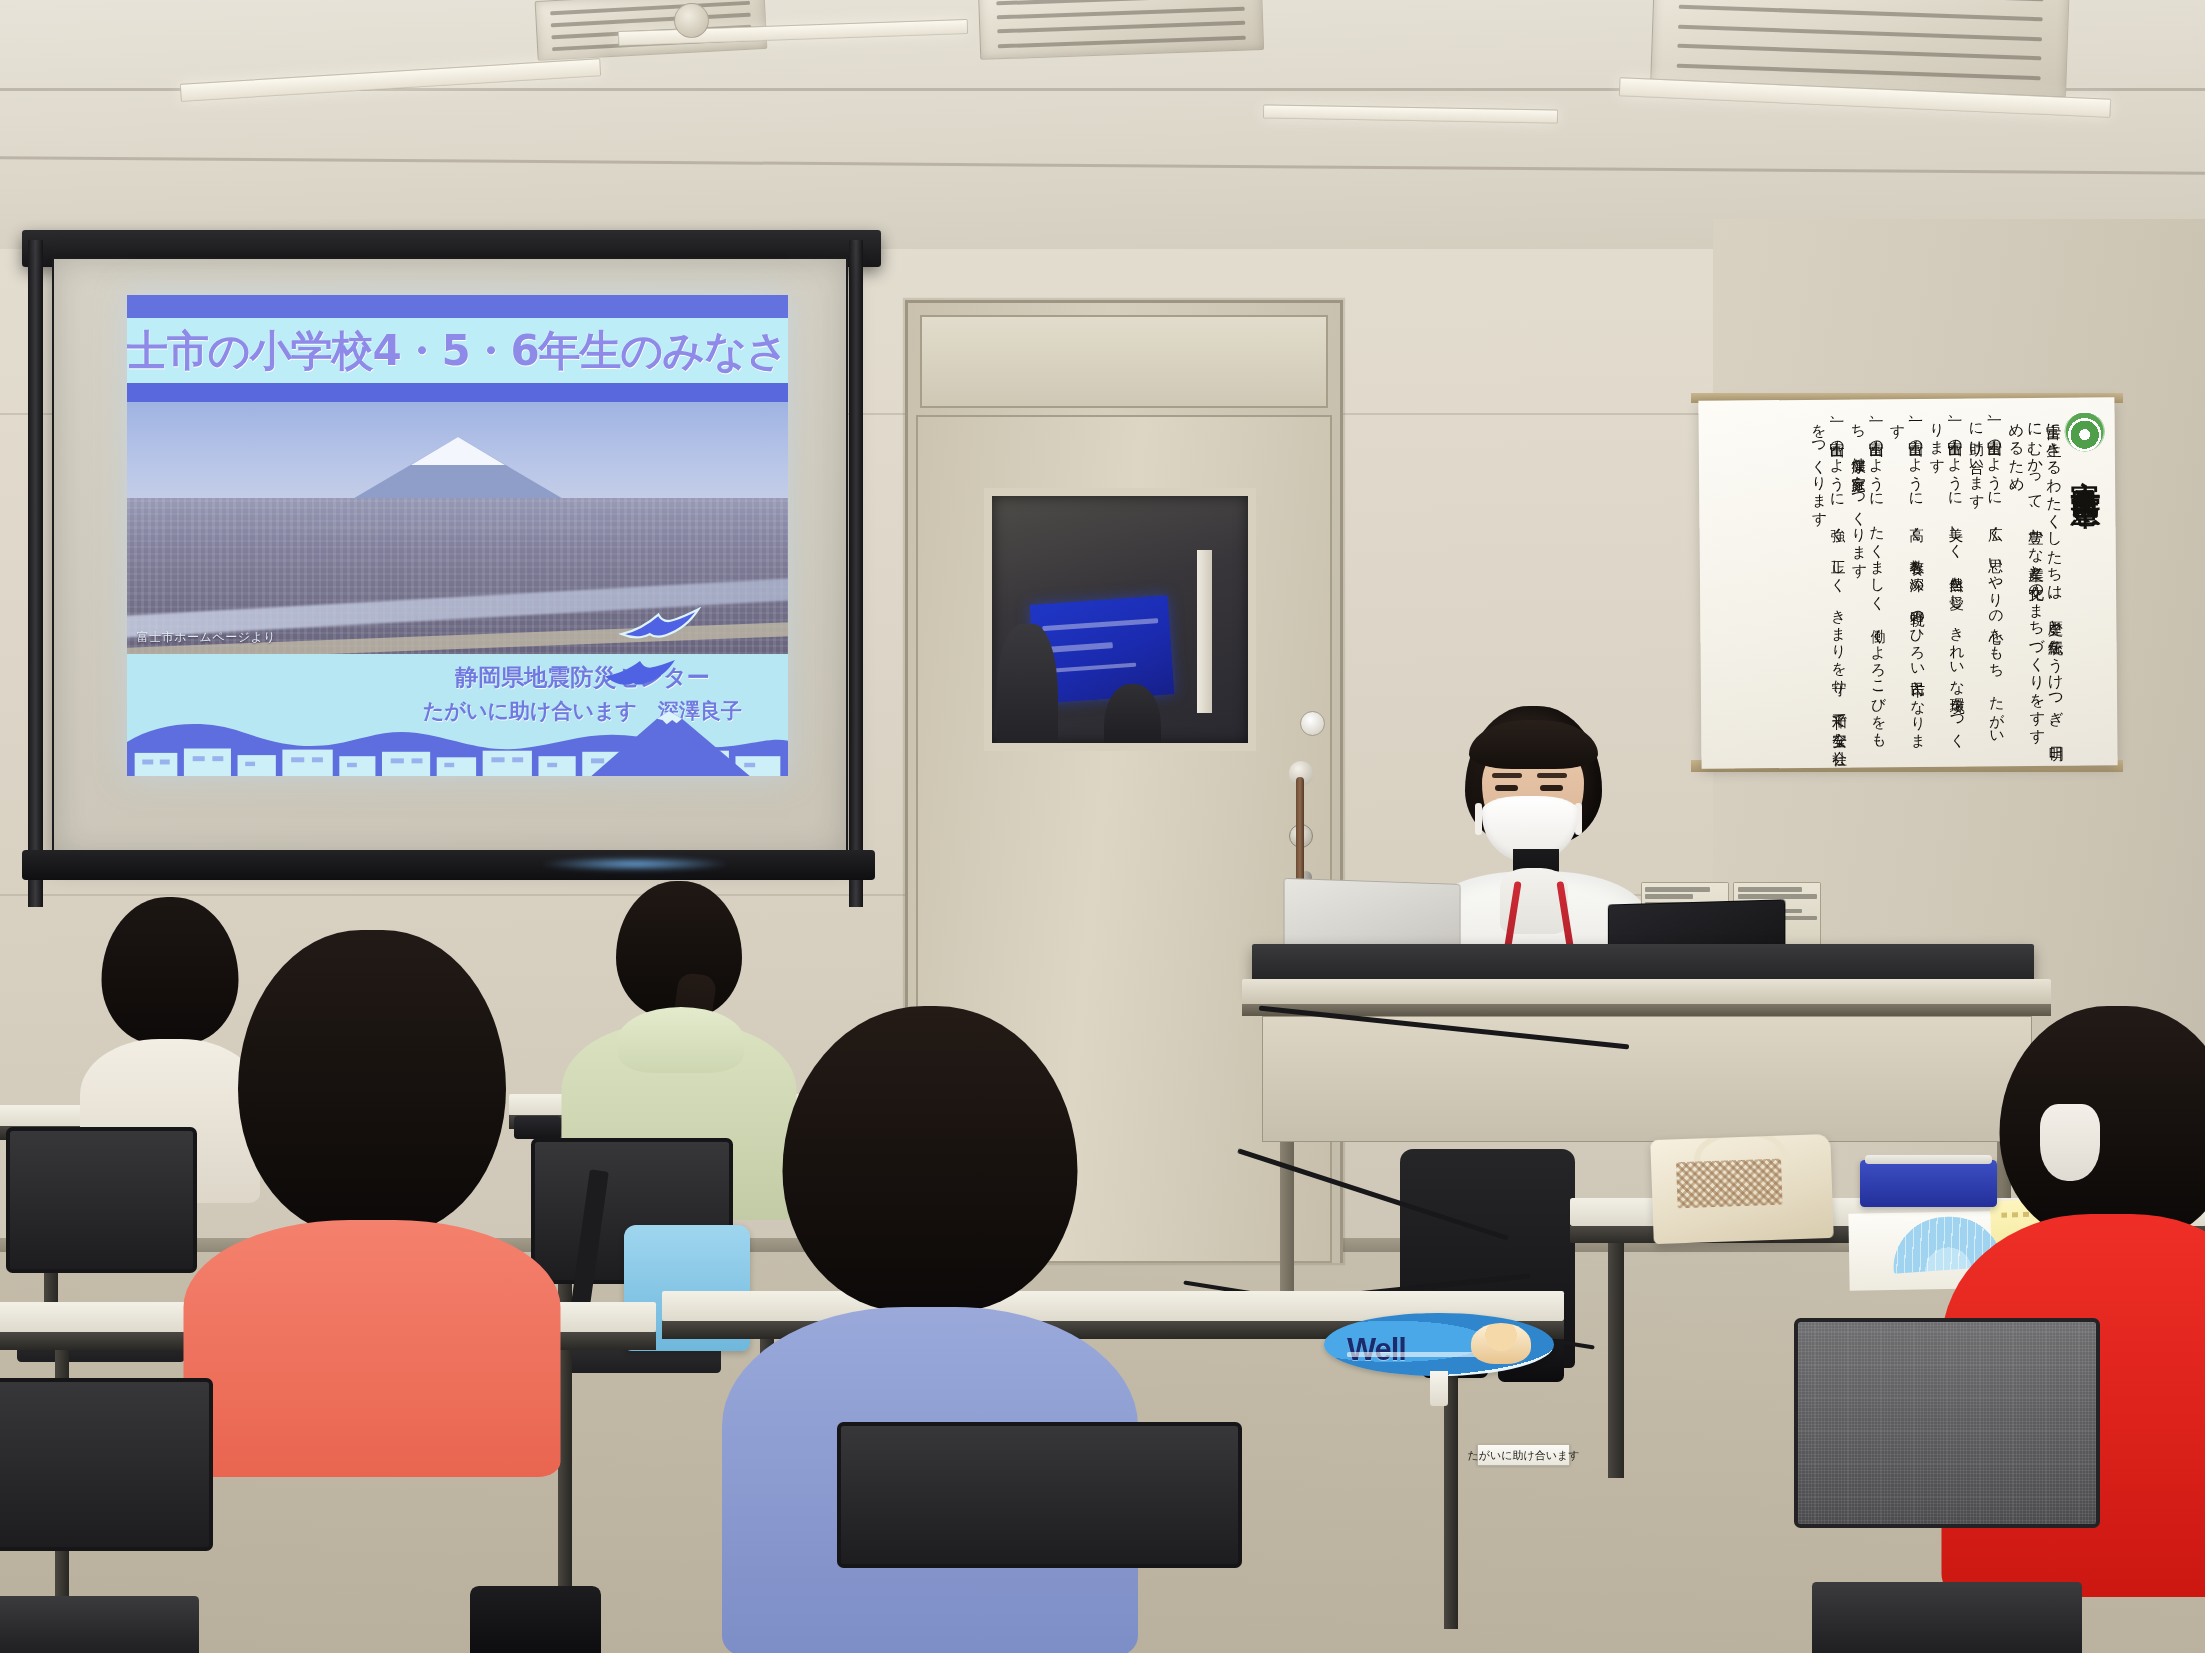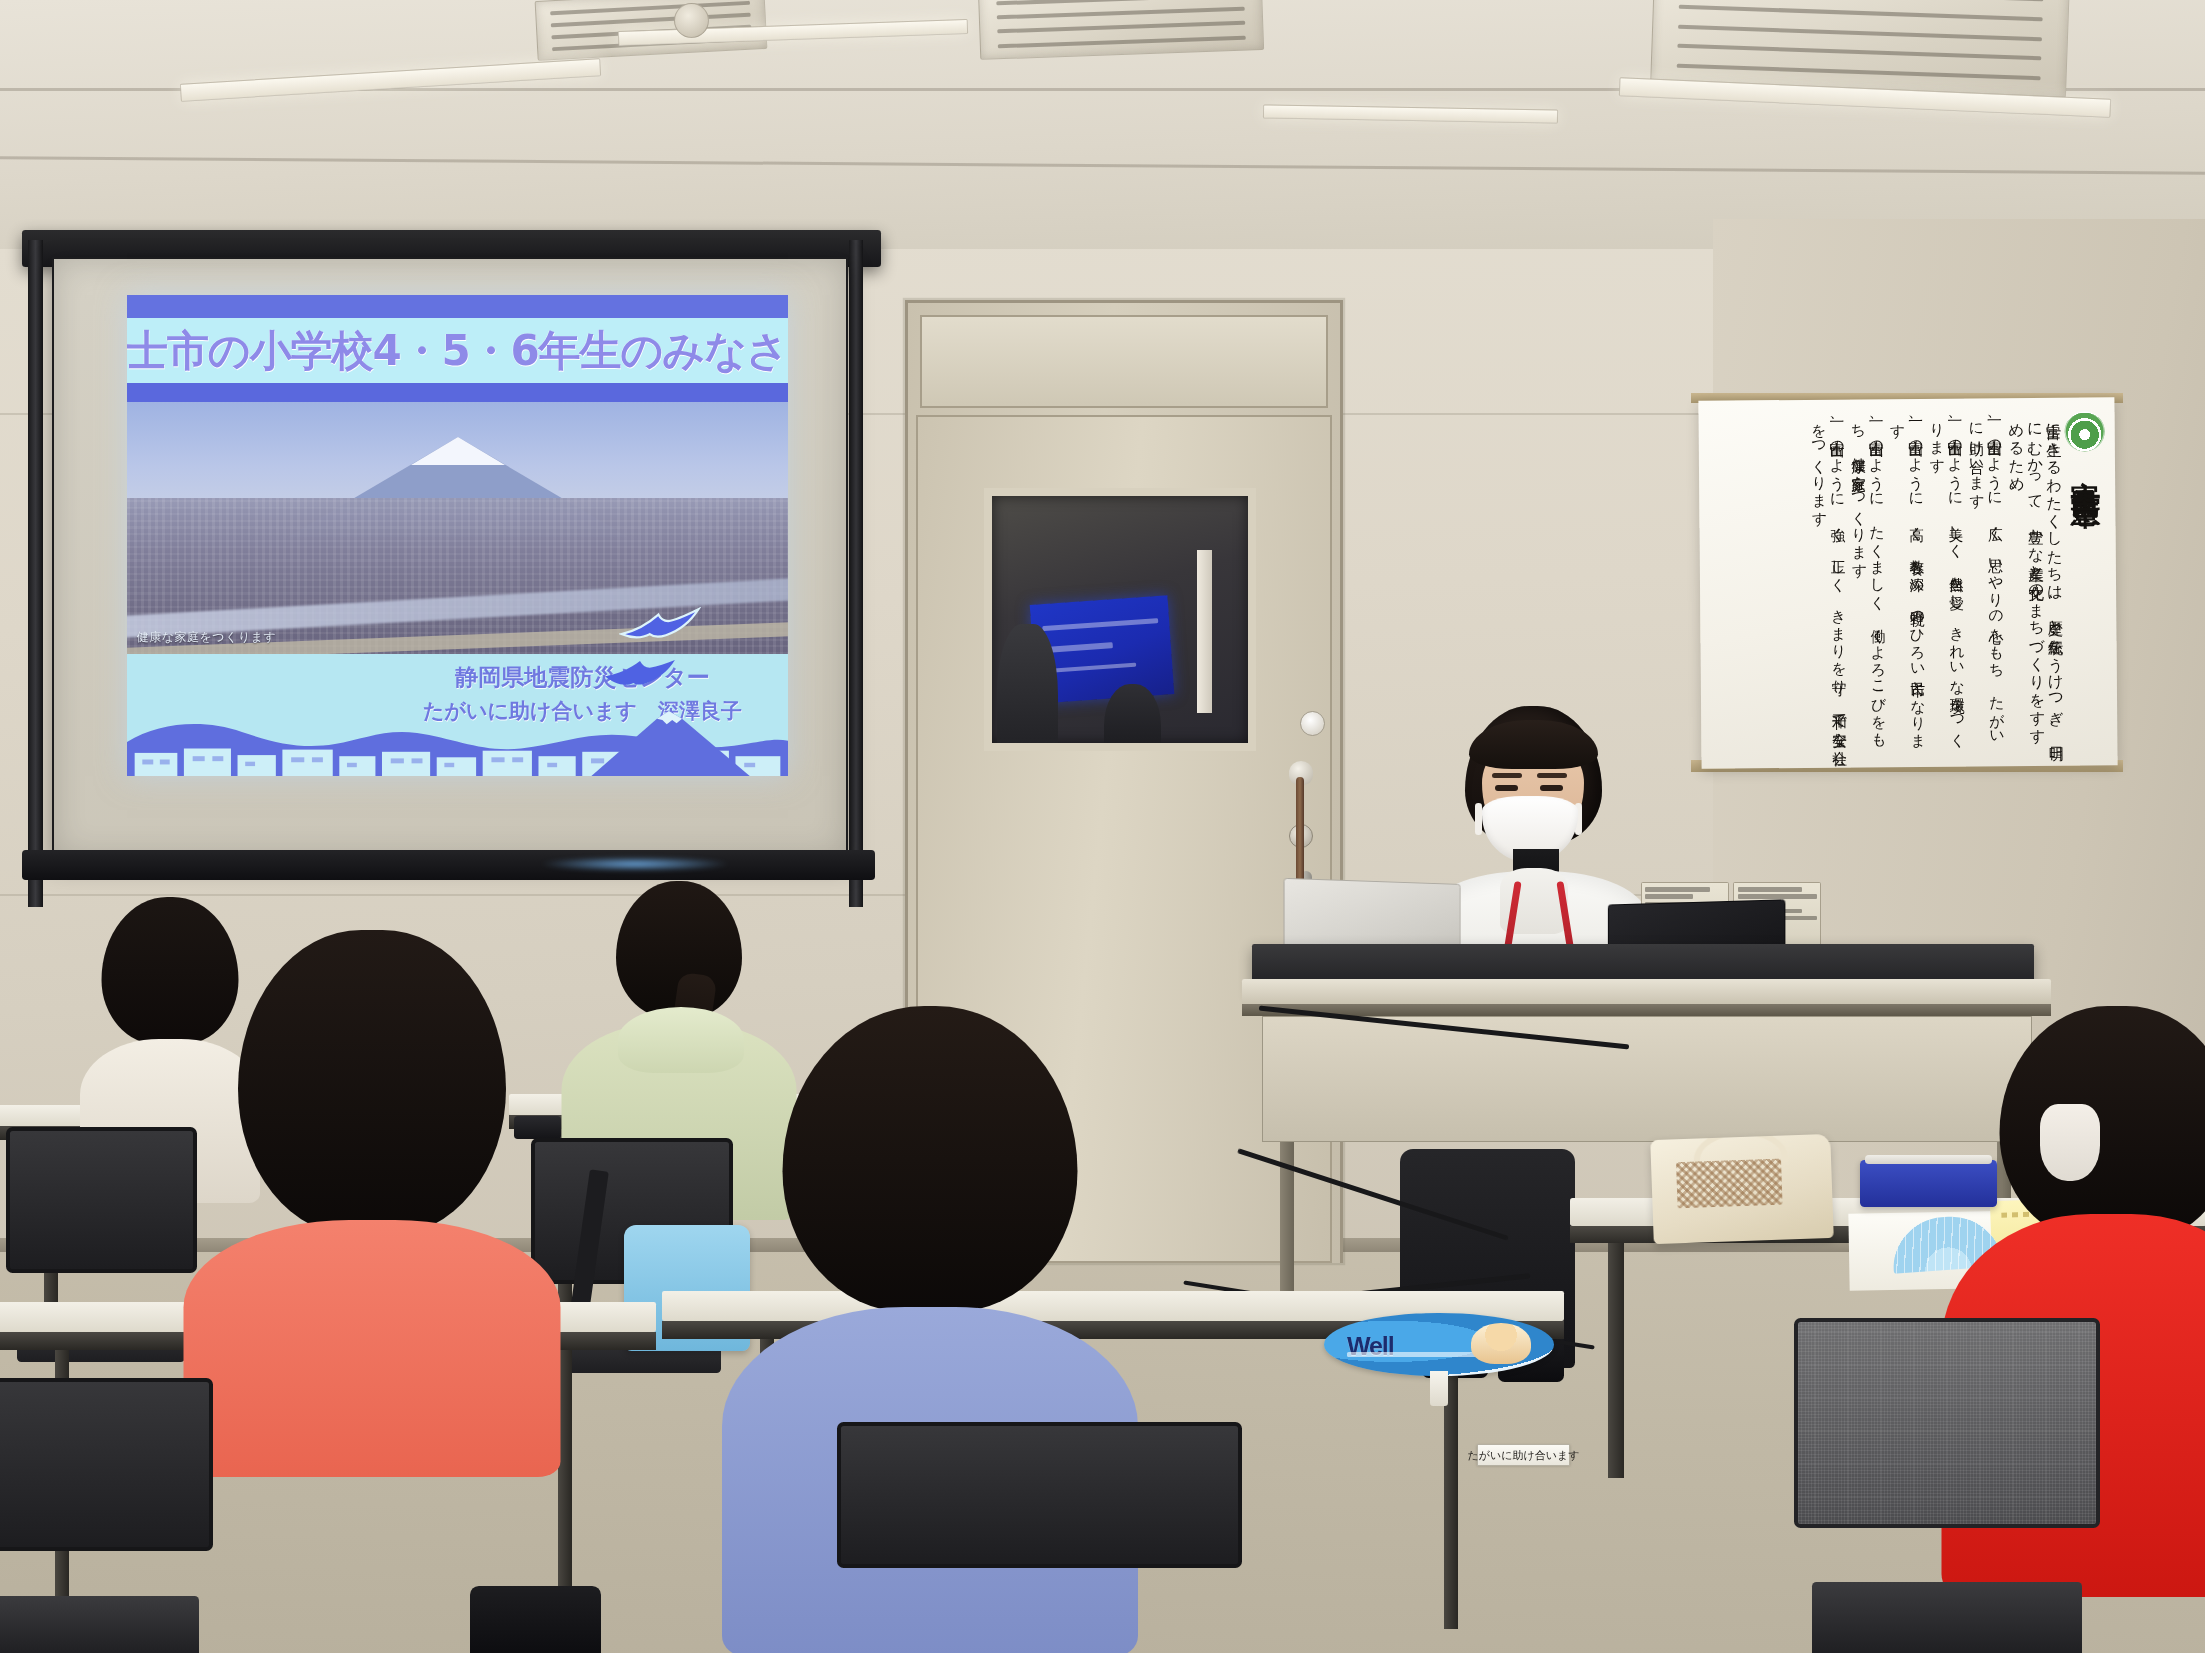--- a/index.html
+++ b/index.html
@@ -637,21 +637,21 @@
   .uchiwa .disc{
     position:absolute; left:0; top:0; width:100%; height:72%;
     background: radial-gradient(ellipse at 30% 45%, #4aa8e8 0 42%, #2f86cc 42% 72%, #e8f4fc 72% 100%);
     border-radius:50%;
     box-shadow:0 2.2px 5.5px rgba(0,0,0,.18);
     overflow:hidden;
   }
   .uchiwa .brand{
     position:absolute; left:10%; top:30%;
     font-family:"Liberation Sans", sans-serif;
-    font-weight:bold; font-size:25px; color:#1b2c6e;
+    font-weight:bold; font-size:31px; color:#1b2c6e;
     letter-spacing:-1.1px;
     text-shadow:0 0.5px 0 rgba(255,255,255,.45);
   }
   .uchiwa .mascot{
     position:absolute; right:10%; top:16%; width:26%; height:64%;
     background: radial-gradient(circle at 50% 30%, #f6d9a8 0 38%, rgba(0,0,0,0) 38%),
                 linear-gradient(#fdf1d6,#e8c48f);
     border-radius:50% 50% 40% 40%;
   }
   .uchiwa .handle{
@@ -748,21 +748,21 @@
     </div>
     <div class="slide-underband"></div>
 
     <div class="photo">
       <div class="sky"></div>
       <div class="fuji-photo"></div>
       <div class="fuji-snow"></div>
       <div class="city"></div>
       <div class="river"></div>
       <div class="ridge"></div>
-      <div class="photo-credit">健康な家庭をつくります</div>
+      <div class="photo-credit">富士市ホームページより</div>
     </div>
 
     <div class="slide-lower">
       <div class="credits">
         <div class="credit-line credit-1">静岡県地震防災センター</div>
         <div class="credit-line credit-2">たがいに助け合います　深澤良子</div>
       </div>
 
       <div class="hills">
         <svg width="661" height="66" viewBox="0 0 1208 120" preserveAspectRatio="none">

